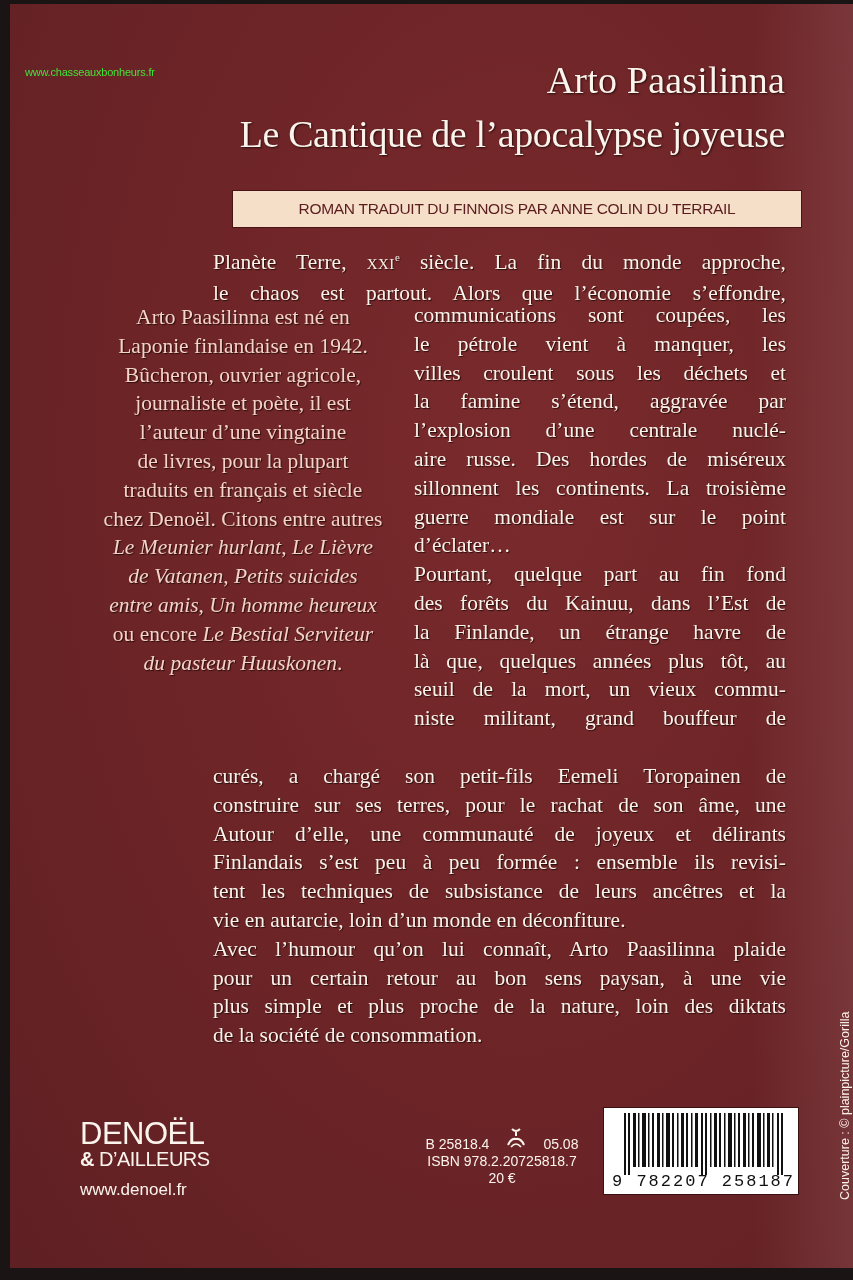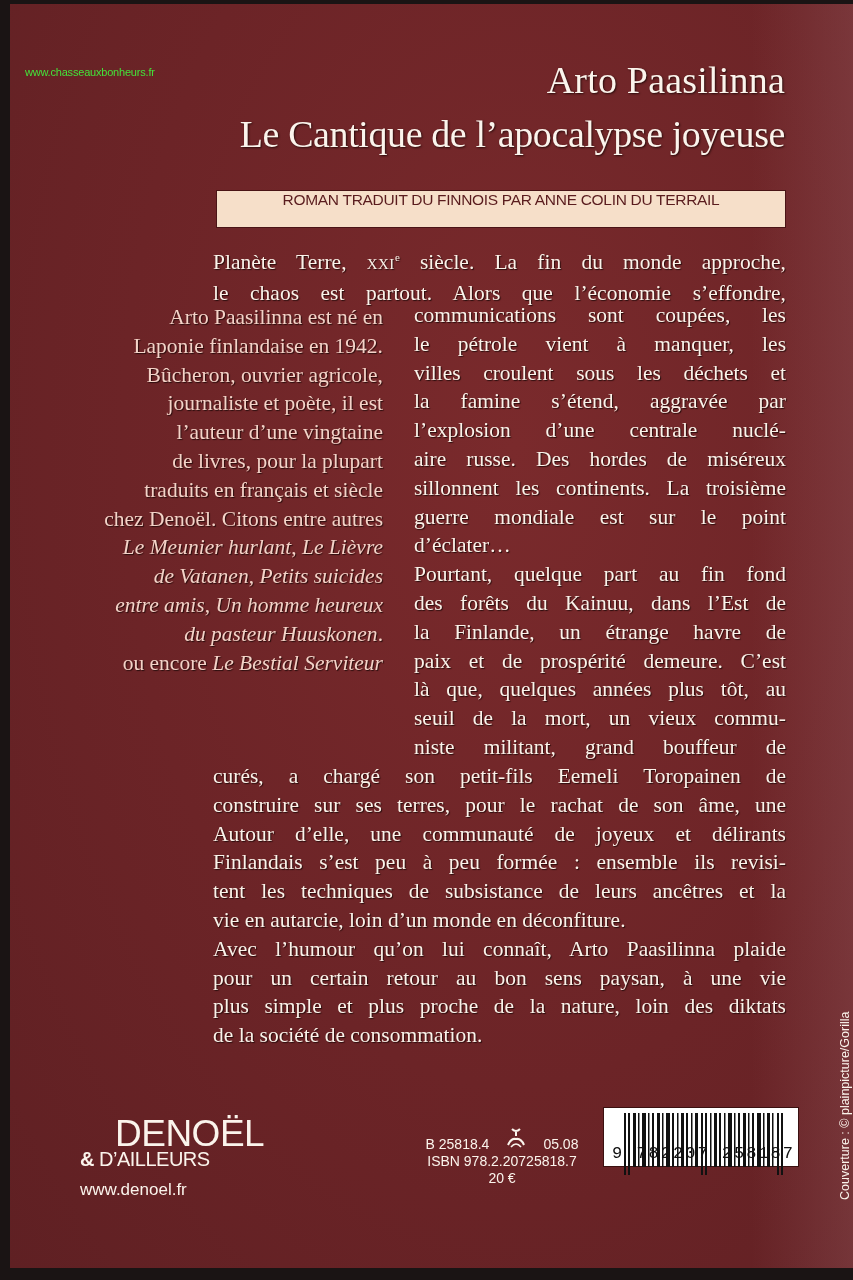--- a/index.html
+++ b/index.html
@@ -26,68 +26,68 @@
       text-shadow: 1px 1px 2px #2a0d0d;
     }
     .title {
       position: absolute; right: 68px; top: 112px;
       font-family: "Liberation Serif", serif;
       font-size: 38px; color: #fbf4ec; letter-spacing: -0.4px;
       text-shadow: 1px 1px 2px #2a0d0d;
       white-space: nowrap;
     }
     .banner {
-      position: absolute; left: 216px; top: 190px; width: 570px; height: 38px;
+      position: absolute; left: 232px; top: 190px; width: 570px; height: 38px;
       background: #f6dfc9;
       border: 1px solid #4a1416;
       box-sizing: border-box;
-      display: flex; justify-content: center;
+      display: flex; align-items: center; justify-content: center;
       font-family: "Liberation Sans", sans-serif;
       font-size: 15.5px; color: #5a1c1e; letter-spacing: -0.3px;
     }
     .body-text {
       font-family: "Liberation Serif", serif;
       font-size: 21.5px; line-height: 28.8px;
       color: #fbf3ea;
       text-shadow: 1px 1px 1px #2a0d0d;
     }
     .bio {
       position: absolute; right: 470px; top: 303px; width: 280px;
-      text-align: right;
+      text-align: center;
       font-family: "Liberation Serif", serif;
       font-size: 21.5px; line-height: 28.8px;
       color: #f4d3c8;
       text-shadow: 1px 1px 1px #2a0d0d;
     }
     .bio i { font-style: italic; }
     .para {
       position: absolute; right: 67px;
       text-align: justify; text-align-last: justify;
       white-space: nowrap;
     }
     .line { display: block; text-align: justify; text-align-last: justify; }
     .sc { font-size: 15px; letter-spacing: 0.5px; }
     .sup { font-size: 11px; vertical-align: 8px; }
     .publisher {
       position: absolute; left: 80px; top: 1120px;
       font-family: "Liberation Sans", sans-serif; color: #fbf4ec;
     }
-    .pub-name { font-size: 37px; line-height: 28px; letter-spacing: -0.5px; margin-left: 35px; }
+    .pub-name { font-size: 31px; line-height: 28px; letter-spacing: -0.5px; }
     .pub-sub { font-size: 20px; line-height: 22px; letter-spacing: -0.5px; }
     .pub-sub b { font-weight: bold; }
     .pub-url { font-size: 17px; margin-top: 10px; }
     .codes {
       position: absolute; left: 402px; top: 1136px; width: 200px;
       font-family: "Liberation Sans", sans-serif; font-size: 14px; line-height: 17px;
       color: #fbf4ec; text-align: center;
     }
     .codes .row1 { display: flex; justify-content: center; align-items: center; gap: 16px; }
     .logo-icon { display: inline-block; width: 22px; height: 22px; margin-top: -14px; }
     .barcode {
-      position: absolute; left: 603px; top: 1107px; width: 196px; height: 60px;
+      position: absolute; left: 603px; top: 1107px; width: 196px; height: 88px;
       background: #ffffff; border: 1px solid #3a1010; box-sizing: border-box; padding-left: 40px;
     }
     .bars { position: absolute; left: 20px; top: 5px; width: 160px; height: 62px; }
     .barcode-num {
       position: absolute; left: 8px; bottom: 3px;
       font-family: "Liberation Mono", monospace; font-size: 17px; color: #111; letter-spacing: 2px;
     }
     .credit {
       position: absolute; left: 838px; top: 1200px;
       transform-origin: left top; transform: rotate(-90deg);
@@ -121,21 +121,20 @@
   <span class="line">villes croulent sous les déchets et</span>
   <span class="line">la famine s’étend, aggravée par</span>
   <span class="line">l’explosion d’une centrale nuclé-</span>
   <span class="line">aire russe. Des hordes de miséreux</span>
   <span class="line">sillonnent les continents. La troisième</span>
   <span class="line">guerre mondiale est sur le point</span>
   <span class="line" style="text-align-last:left;">d’éclater…</span>
   <span class="line">Pourtant, quelque part au fin fond</span>
   <span class="line">des forêts du Kainuu, dans l’Est de</span>
   <span class="line">la Finlande, un étrange havre de</span>
-  <span class="line">paix et de prospérité demeure. C’est</span>
   <span class="line">là que, quelques années plus tôt, au</span>
   <span class="line">seuil de la mort, un vieux commu-</span>
   <span class="line">niste militant, grand bouffeur de</span>
 </div>
 
 <div class="body-text para" style="top:762px; width:573px;">
   <span class="line">curés, a chargé son petit-fils Eemeli Toropainen de</span>
   <span class="line">construire sur ses terres, pour le rachat de son âme, une</span>
   <span class="line">Autour d’elle, une communauté de joyeux et délirants</span>
   <span class="line">Finlandais s’est peu à peu formée : ensemble ils revisi-</span>
@@ -152,22 +151,22 @@
   <div>Laponie finlandaise en 1942.</div>
   <div>Bûcheron, ouvrier agricole,</div>
   <div>journaliste et poète, il est</div>
   <div>l’auteur d’une vingtaine</div>
   <div>de livres, pour la plupart</div>
   <div>traduits en français et siècle</div>
   <div>chez Denoël. Citons entre autres</div>
   <div><i>Le Meunier hurlant</i><span>, </span><i>Le Lièvre</i></div>
   <div><i>de Vatanen</i><span>, </span><i>Petits suicides</i></div>
   <div><i>entre amis</i><span>, </span><i>Un homme heureux</i></div>
+  <div><span>ou encore </span><i>Le Bestial Serviteur</i></div>
   <div><i>du pasteur Huuskonen</i><span>.</span></div>
-  <div><span>ou encore </span><i>Le Bestial Serviteur</i></div>
 </div>
 
 <div class="publisher">
   <div class="pub-name">DENOËL</div>
   <div class="pub-sub"><b>&amp;</b><span> D’AILLEURS</span></div>
   <div class="pub-url">www.denoel.fr</div>
 </div>
 
 <div class="codes">
   <div class="row1">

